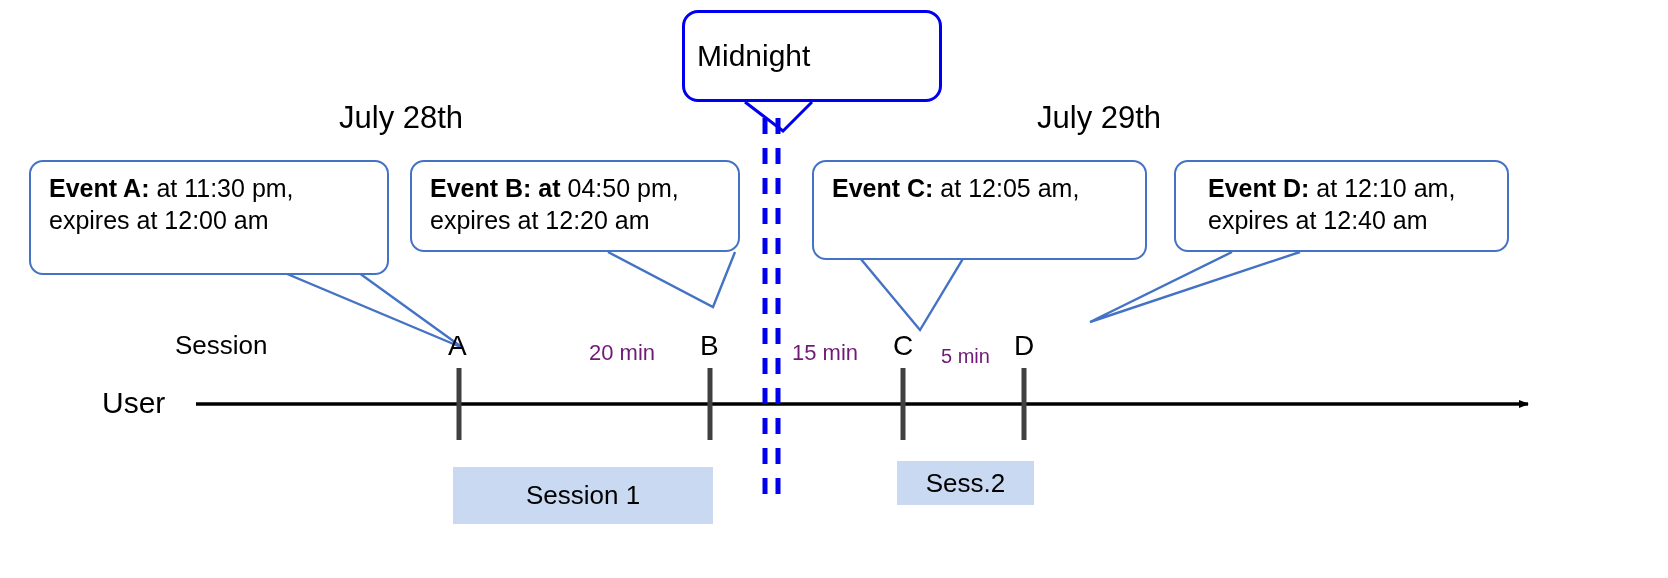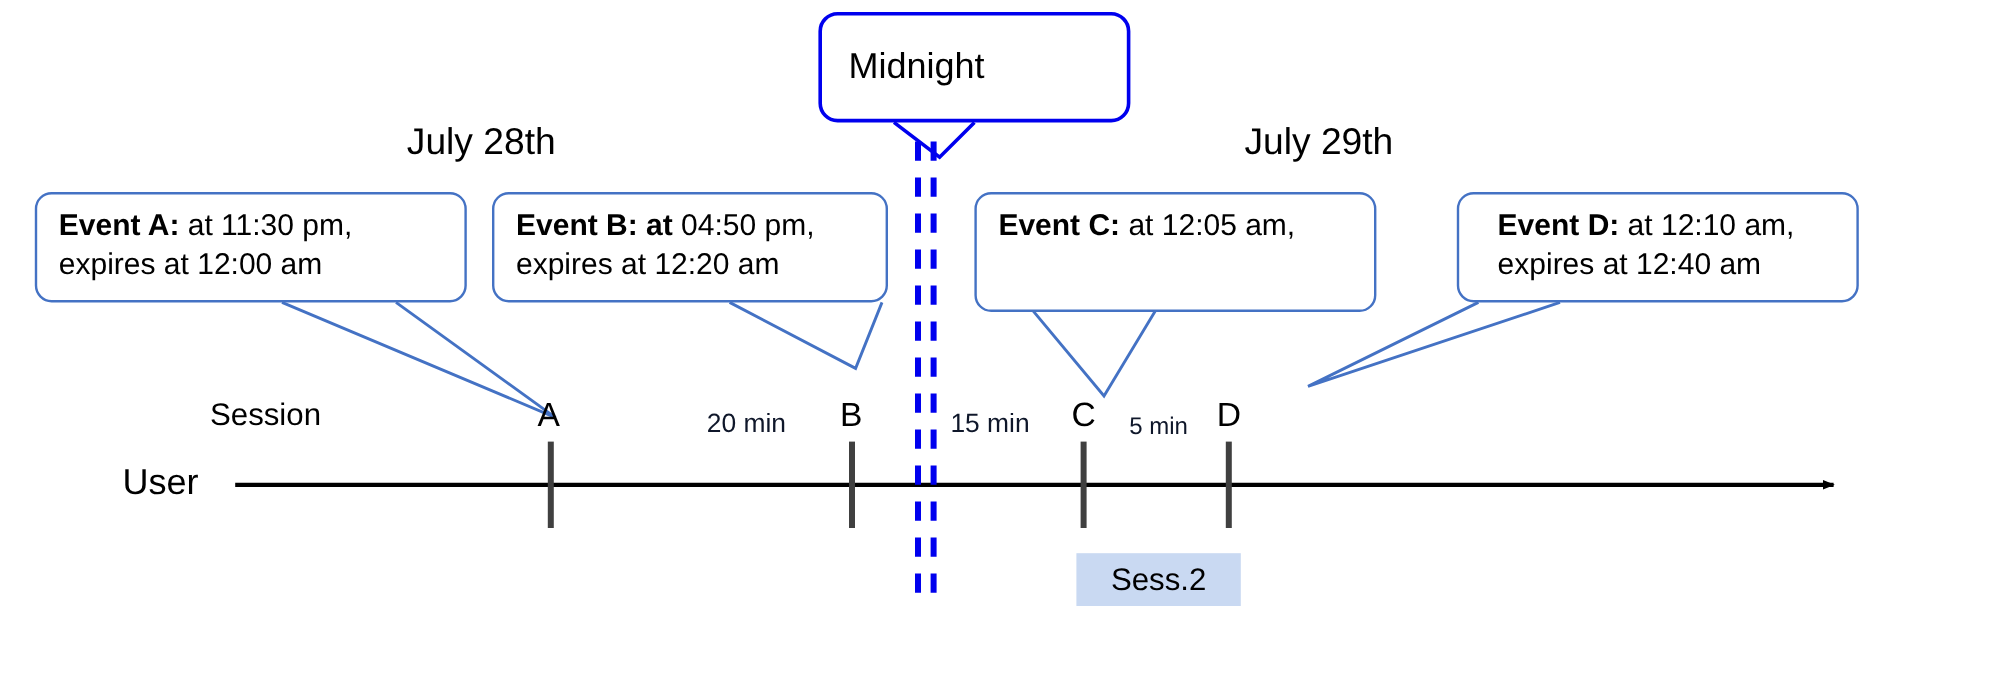--- a/index.html
+++ b/index.html
@@ -37,21 +37,21 @@
   }
   .callout b { font-weight: bold; }
   .midnight-box {
     position: absolute;
     box-sizing: border-box;
     border: 3px solid #0000ee;
     border-radius: 16px;
     background: #ffffff;
     font-size: 30px;
     color: #000000;
-    padding: 0 22px;
+    padding: 0 12px;
     display: flex;
     align-items: center;
   }
   .date-label {
     position: absolute;
     font-size: 31px;
     color: #000000;
     white-space: nowrap;
   }
   .axis-label {
@@ -68,21 +68,21 @@
   }
   .tick-letter {
     position: absolute;
     font-size: 28px;
     color: #000000;
     white-space: nowrap;
   }
   .interval-label {
     position: absolute;
     font-size: 22px;
-    color: #0f172a;
+    color: #701a75;
     white-space: nowrap;
   }
   .interval-label.small { font-size: 20px; }
   .session-box {
     position: absolute;
     box-sizing: border-box;
     background: #c9d9f2;
     display: flex;
     align-items: center;
     justify-content: center;
@@ -128,41 +128,41 @@
     <span>Midnight</span>
   </div>
 
   <div class="date-label" style="left:303px; top:100px;margin-left:36px;">
     <span>July 28th</span>
   </div>
   <div class="date-label" style="left:1037px; top:100px;">
     <span>July 29th</span>
   </div>
 
-  <div class="callout" style="left:29px; top:160px; width:360px; height:92px;">
+  <div class="callout" style="left:29px; top:160px; width:360px; height:115px;">
     <div>
       <b>Event A:</b><span> at 11:30 pm,</span>
     </div>
     <div>expires at 12:00 am</div>
   </div>
 
   <div class="callout" style="left:410px; top:160px; width:330px; height:92px;">
     <div>
       <b>Event B: at</b><span> 04:50 pm,</span>
     </div>
     <div>expires at 12:20 am</div>
   </div>
 
   <div class="callout" style="left:812px; top:160px; width:335px; height:100px;">
     <div>
       <b>Event C:</b><span> at 12:05 am,</span>
     </div>
   </div>
 
-  <div class="callout" style="left:1214px; top:160px; width:335px; height:92px;padding-left:32px;">
+  <div class="callout" style="left:1174px; top:160px; width:335px; height:92px;padding-left:32px;">
     <div>
       <b>Event D:</b><span>  at 12:10 am,</span>
     </div>
     <div>expires at 12:40 am</div>
   </div>
 
   <div class="events-label" style="left:175px; top:330px;">
     <span>Session</span>
   </div>
   <div class="axis-label" style="left:102px; top:386px;">
@@ -185,17 +185,20 @@
   <div class="interval-label" style="left:589px; top:340px;">
     <span>20 min</span>
   </div>
   <div class="interval-label" style="left:792px; top:340px;">
     <span>15 min</span>
   </div>
   <div class="interval-label small" style="left:941px; top:345px;">
     <span>5 min</span>
   </div>
 
+  <div class="session-box" style="left:453px; top:467px; width:260px; height:57px;">
+    <span>Session 1</span>
+  </div>
   <div class="session-box" style="left:897px; top:461px; width:137px; height:44px;">
     <span>Sess.2</span>
   </div>
 
 </div>
 
 </body></html>

